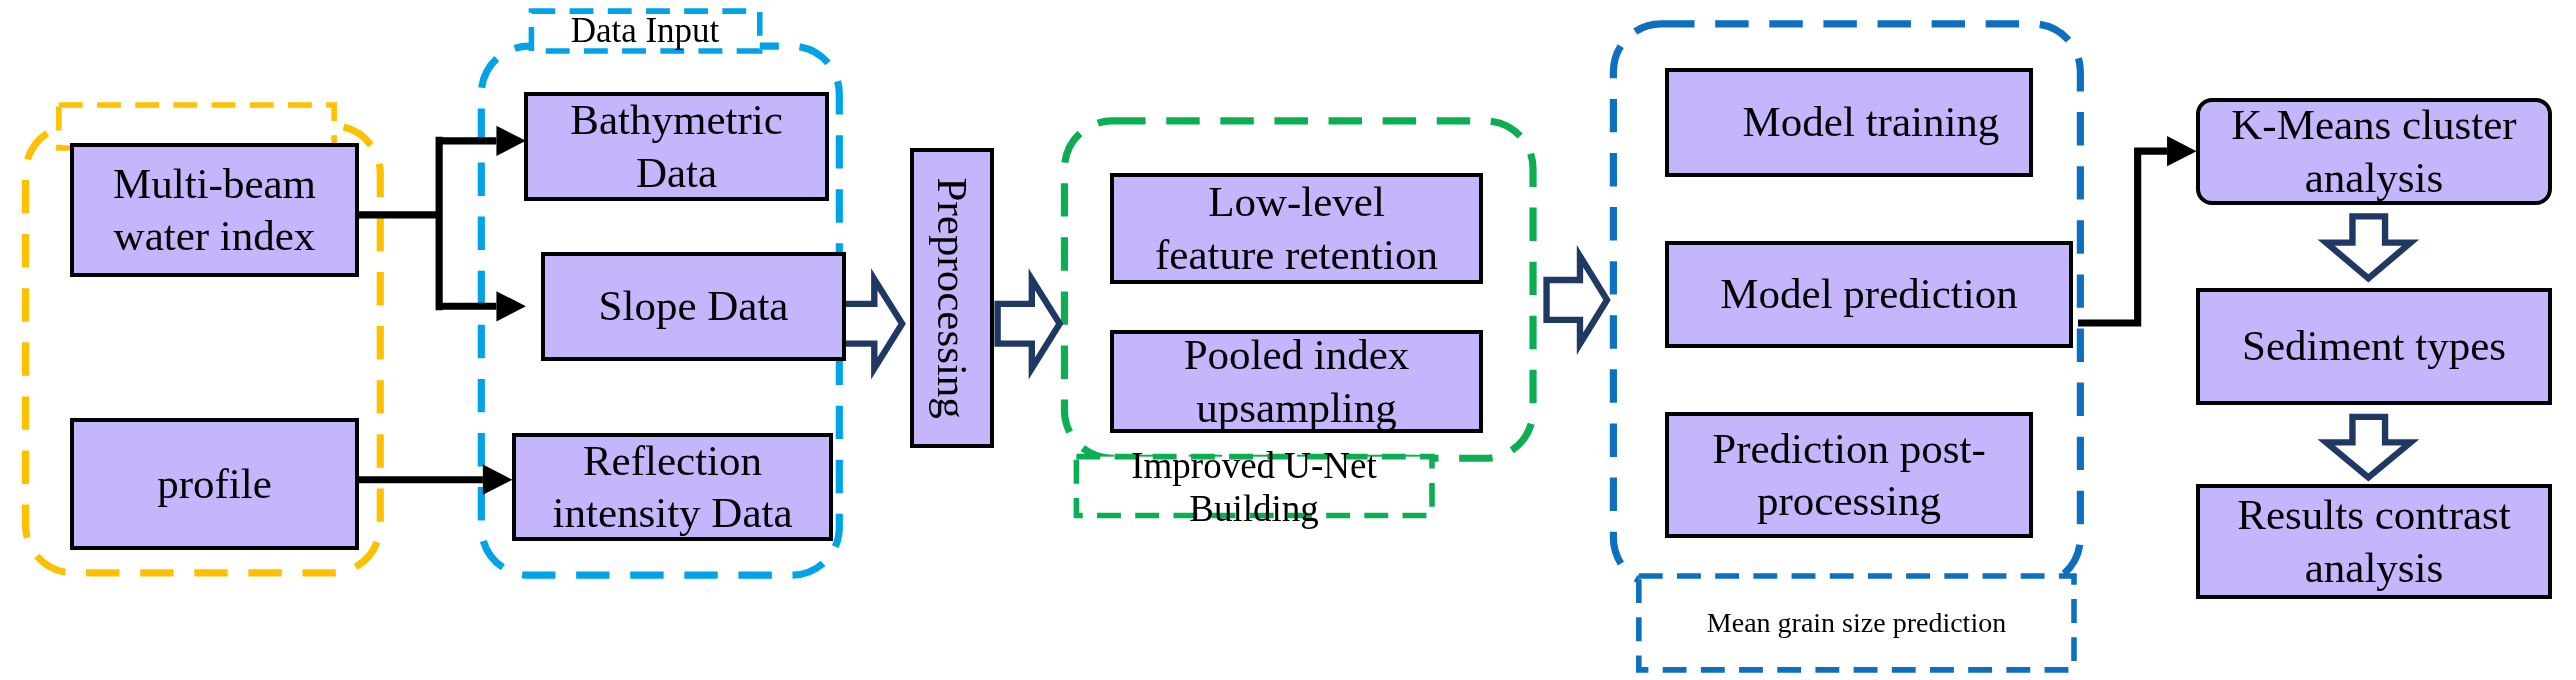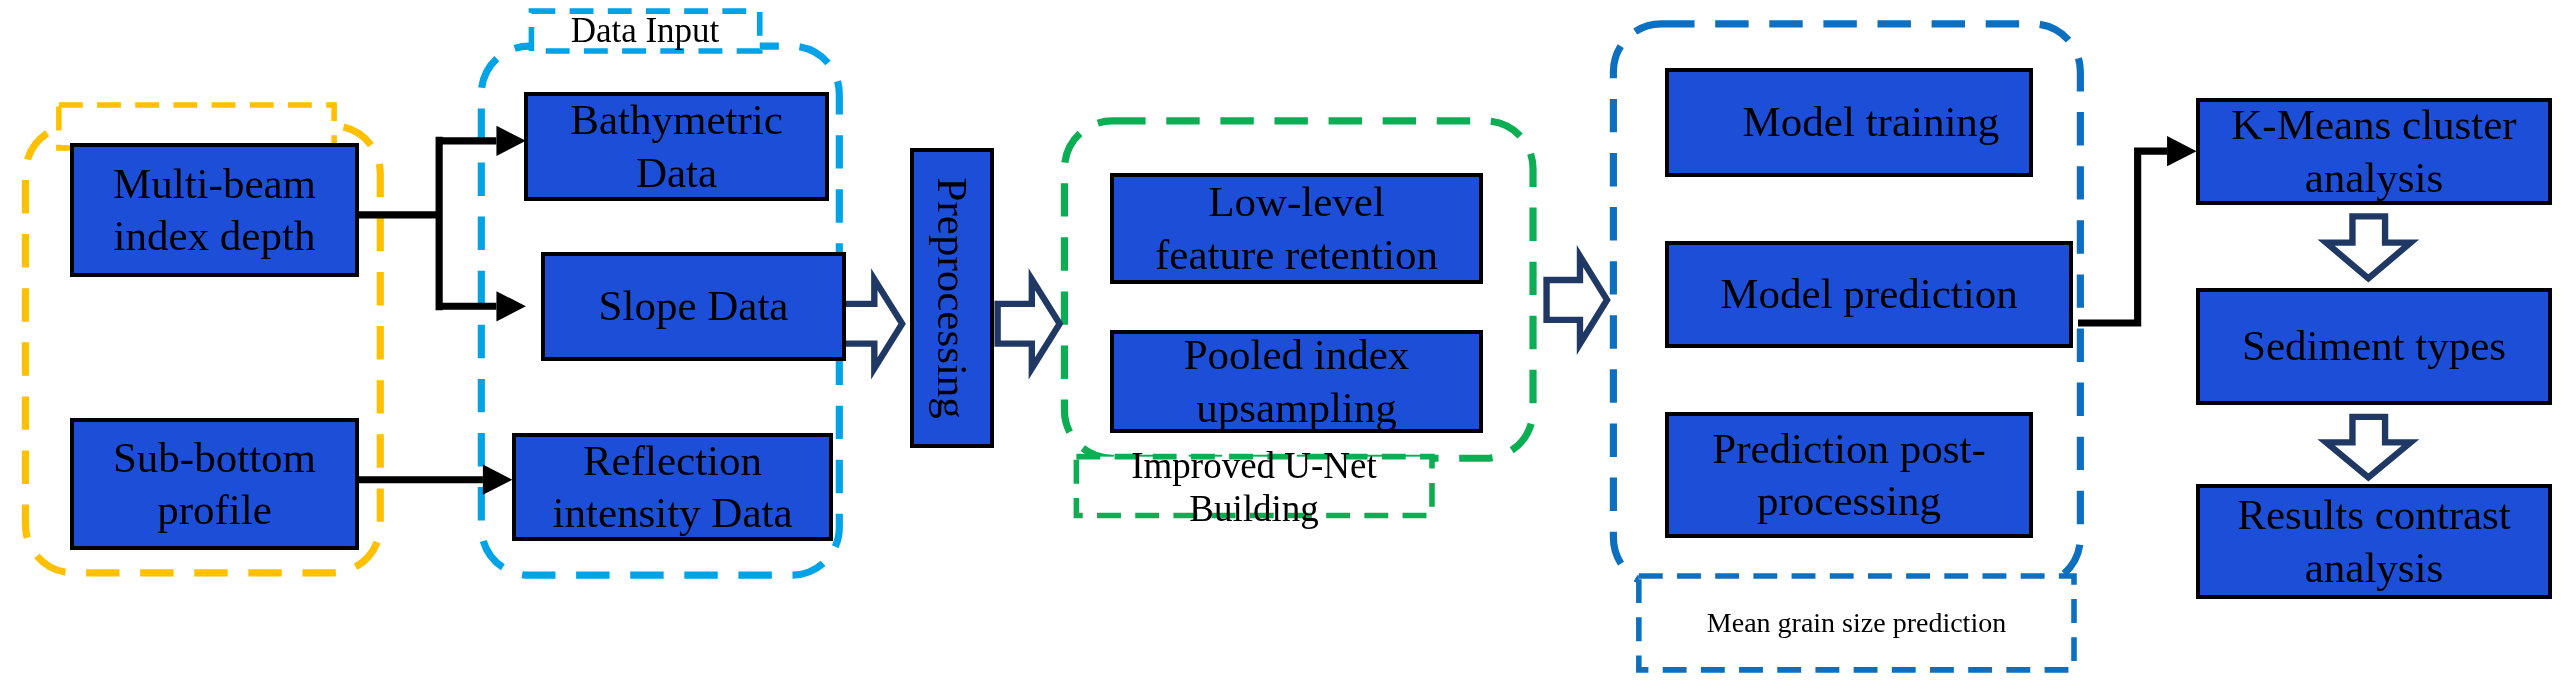--- a/index.html
+++ b/index.html
@@ -12,21 +12,21 @@
     color: #000000;
     overflow: hidden;
   }
   svg.overlay {
     position: absolute;
     left: 0; top: 0;
     width: 2576px; height: 681px;
   }
   .node {
     position: absolute;
-    background: #1d4ed8;
+    background: #c4b5fd;
     border: 4.8px solid #000000;
     display: flex;
     align-items: center;
     justify-content: center;
     text-align: center;
     font-size: 43px;
     line-height: 1.22;
     box-sizing: border-box;
   }
   .node .lines span { display: block; }
@@ -49,21 +49,21 @@
   #n-subbottom   { left: 70px;   top: 418px; width: 289px; height: 132px; }
   #n-bathymetric { left: 524px;  top: 92px; width: 305px; height: 109px; }
   #n-slope       { left: 541px;  top: 252px; width: 305px; height: 109px; }
   #n-reflection  { left: 512px;  top: 433px; width: 321px; height: 108px; }
   #n-preprocess  { left: 910px; top: 148px; width: 84px; height: 300px; }
   #n-lowlevel    { left: 1110px; top: 173px; width: 373px; height: 111px; }
   #n-pooled      { left: 1110px; top: 330px; width: 373px; height: 103px; }
   #n-training    { left: 1665px; top: 68px;  width: 368px; height: 109px; padding-left: 44px; }
   #n-prediction  { left: 1665px; top: 241px; width: 408px; height: 107px; }
   #n-postproc    { left: 1665px; top: 412px; width: 368px; height: 126px; }
-  #n-kmeans      { left: 2196px; top: 98px; width: 356px; height: 107px; }
+  #n-kmeans      { left: 2196px; top: 98px; width: 356px; height: 107px; border-radius: 16px; }
   #n-sediment    { left: 2196px; top: 288px; width: 356px; height: 117px; }
   #n-results     { left: 2196px; top: 484px; width: 356px; height: 115px; }
   
   #gl-original { left: 59px;   top: 105px; width: 275px; height: 43px;  font-size: 37px; }
   #gl-datainput{ left: 531px;  top: 11px;  width: 228px; height: 40px;  font-size: 35px; }
   #gl-unet     { left: 1076px; top: 457px; width: 356px; height: 59px;  font-size: 37px; }
   #gl-grain    { left: 1639px; top: 576px; width: 435px; height: 94px; font-size: 28px; }
 </style>
 </head>
 <body>
@@ -106,26 +106,25 @@
   <div class="glabel" id="gl-unet">
     <span>Improved U-Net Building</span>
   </div>
   <div class="glabel" id="gl-grain">
     <span>Mean grain size prediction</span>
   </div>
 
   <div class="node" id="n-multibeam">
     <div class="lines">
         <span>Multi-beam</span>
-        <span>index depth</span>
+        <span>water index</span>
       </div>
   </div>
   <div class="node" id="n-subbottom">
     <div class="lines">
-        <span>Sub-bottom</span>
         <span>profile</span>
       </div>
   </div>
   <div class="node" id="n-bathymetric">
     <div class="lines">
         <span>Bathymetric</span>
         <span>Data</span>
       </div>
   </div>
   <div class="node" id="n-slope">

